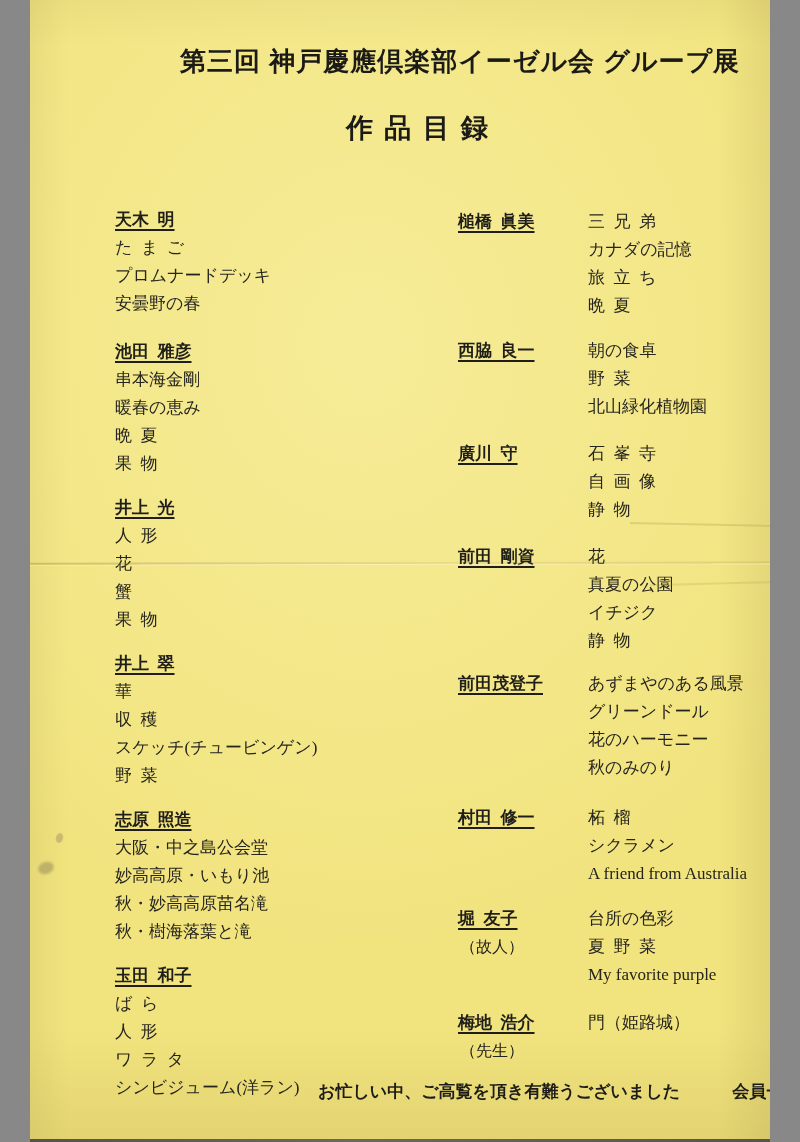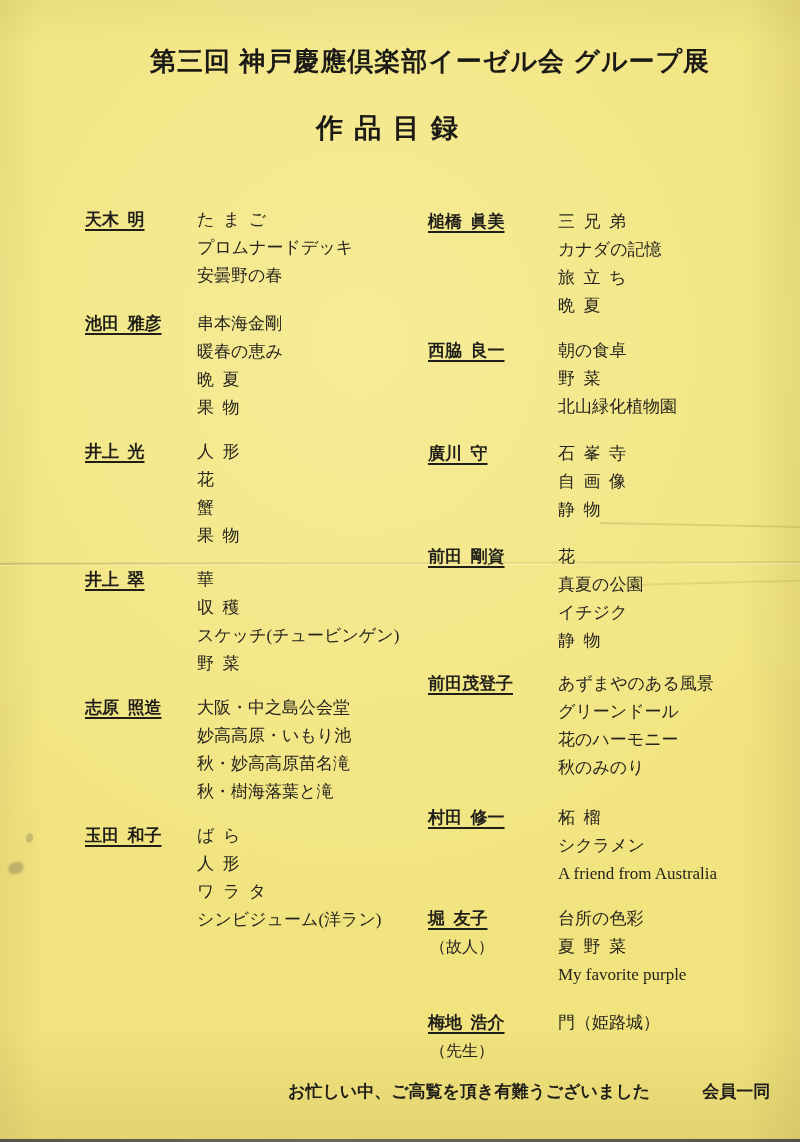--- a/index.html
+++ b/index.html
@@ -1,18 +1,18 @@
 <!DOCTYPE html>
 <html><head>
 <meta charset="utf-8">
 <style>
   html,body{margin:0;padding:0;background:#888;}
   .page{
     position:relative;
-    width:800px;height:1142px;
+    width:740px;height:1142px;
     margin:0 auto;
     overflow:hidden;
     background-color:#f1e37d;
     background-image:
       radial-gradient(ellipse 120% 90% at 45% 30%, rgba(255,251,196,0.38), rgba(255,251,196,0) 62%),
       linear-gradient(to right, rgba(120,105,40,0.09), rgba(120,105,40,0) 5%, rgba(120,105,40,0) 93%, rgba(120,105,40,0.12)),
       linear-gradient(to bottom, rgba(120,105,40,0.07), rgba(120,105,40,0) 4%, rgba(120,105,40,0) 90%, rgba(140,120,45,0.14));
     font-family:"Liberation Serif", serif;
     color:#23211c;
   }
@@ -30,21 +30,21 @@
   }
   .dateline{
     position:absolute;left:162px;top:163px;
     display:flex;gap:28px;
     font-size:15px;letter-spacing:0.5px;white-space:pre;
   }
   .col{position:absolute;}
   .col-left{left:85px;top:206px;width:345px;}
   .col-right{left:428px;top:208px;width:365px;}
   .section{display:flex;align-items:flex-start;}
-  .col-left .section{margin-bottom:16px;}
+  .col-left .section{margin-bottom:16px;flex-direction:column;}
   .col-left .section:nth-child(1){margin-bottom:20px;}
   .col-right .section:nth-child(1){margin-bottom:17px;}
   .col-right .section:nth-child(2){margin-bottom:19px;}
   .col-right .section:nth-child(3){margin-bottom:19px;}
   .col-right .section:nth-child(4){margin-bottom:15px;}
   .col-right .section:nth-child(5){margin-bottom:22px;}
   .col-right .section:nth-child(6){margin-bottom:17px;}
   .col-right .section:nth-child(7){margin-bottom:20px;}
   .name-cell{flex:none;display:flex;flex-direction:column;}
   .col-left .name-cell{width:112px;}

